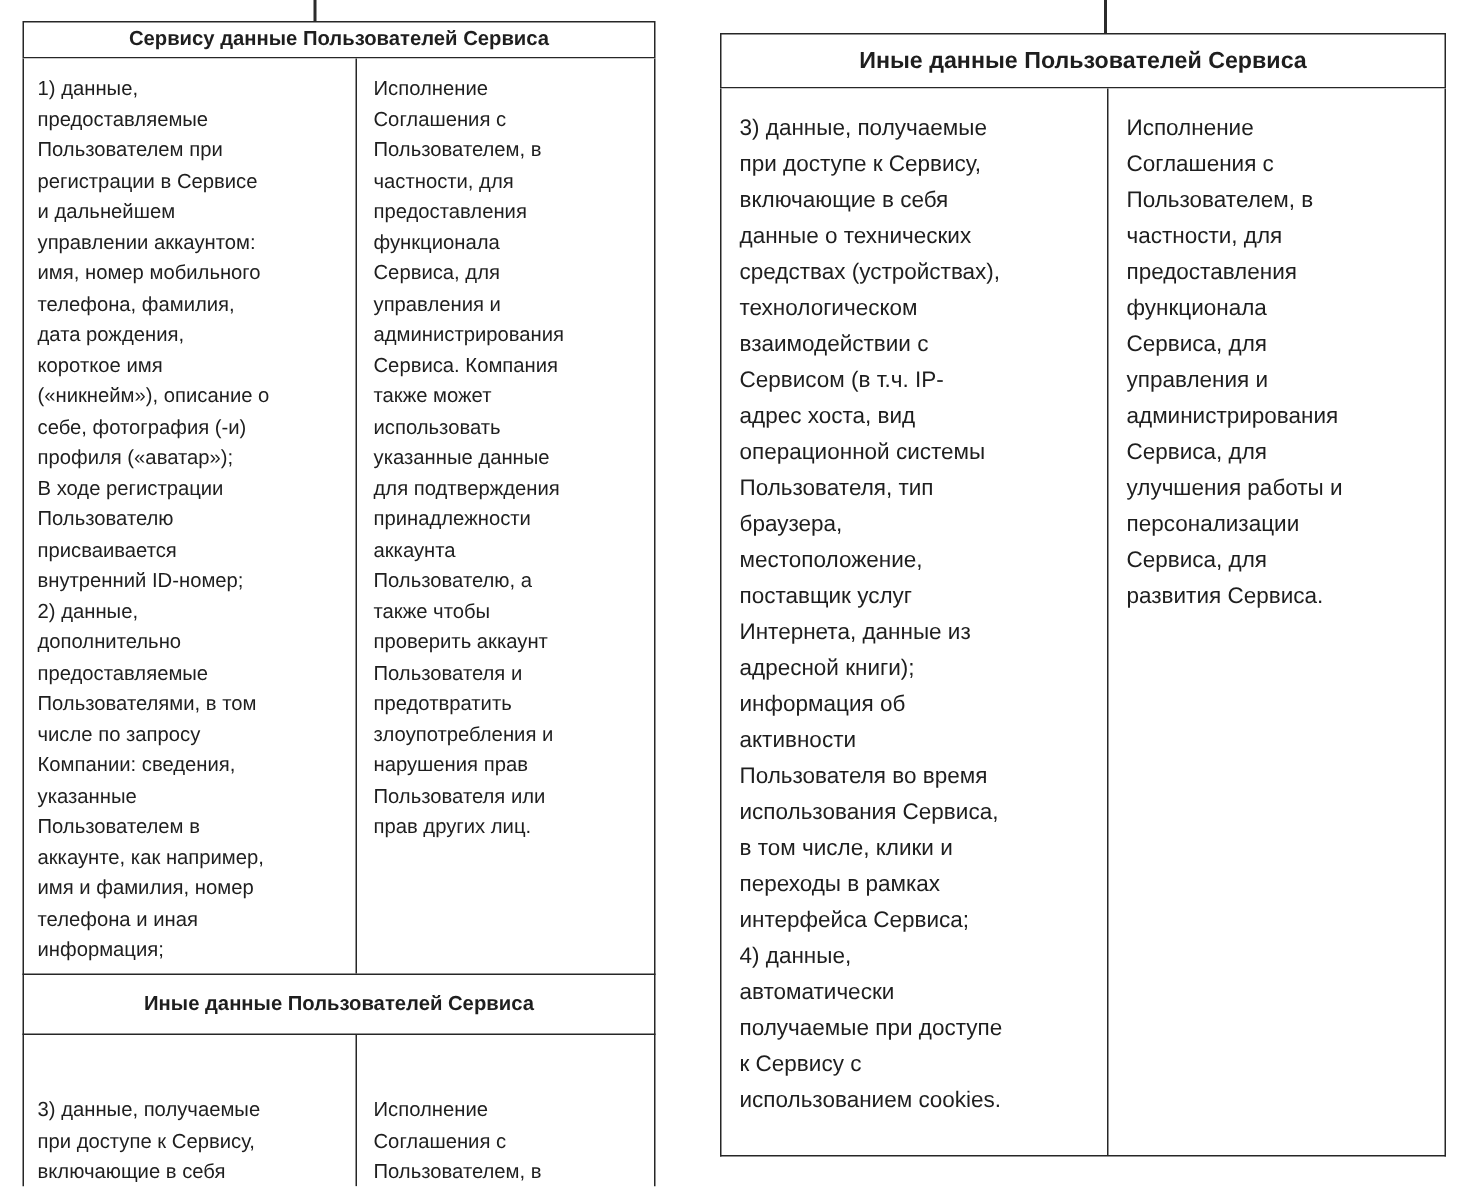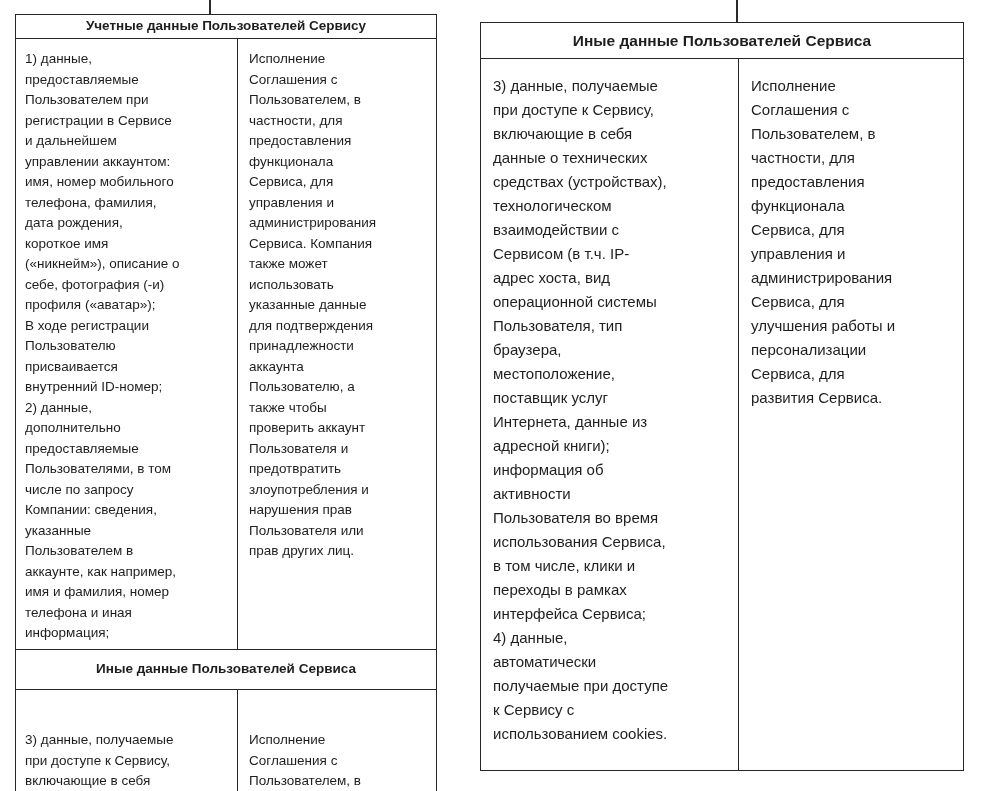--- a/index.html
+++ b/index.html
@@ -93,21 +93,21 @@
     padding: 15px 10px 0 12px;
   }
 </style>
 </head>
 <body>
 
 <div class="tick" style="left:209px; top:0; height:14px;"></div>
 <div class="tick" style="left:736px; top:0; height:22px;"></div>
 
 <div class="tbl left-tbl">
-  <div class="hdr">Учетные данные Пользователей Сервису</div>
+  <div class="hdr">Сервису данные Пользователей Сервиса</div>
   <div class="row row1">
     <div class="cell c1">1) данные,
 предоставляемые
 Пользователем при
 регистрации в Сервисе
 и дальнейшем
 управлении аккаунтом:
 имя, номер мобильного
 телефона, фамилия,
 дата рождения,

